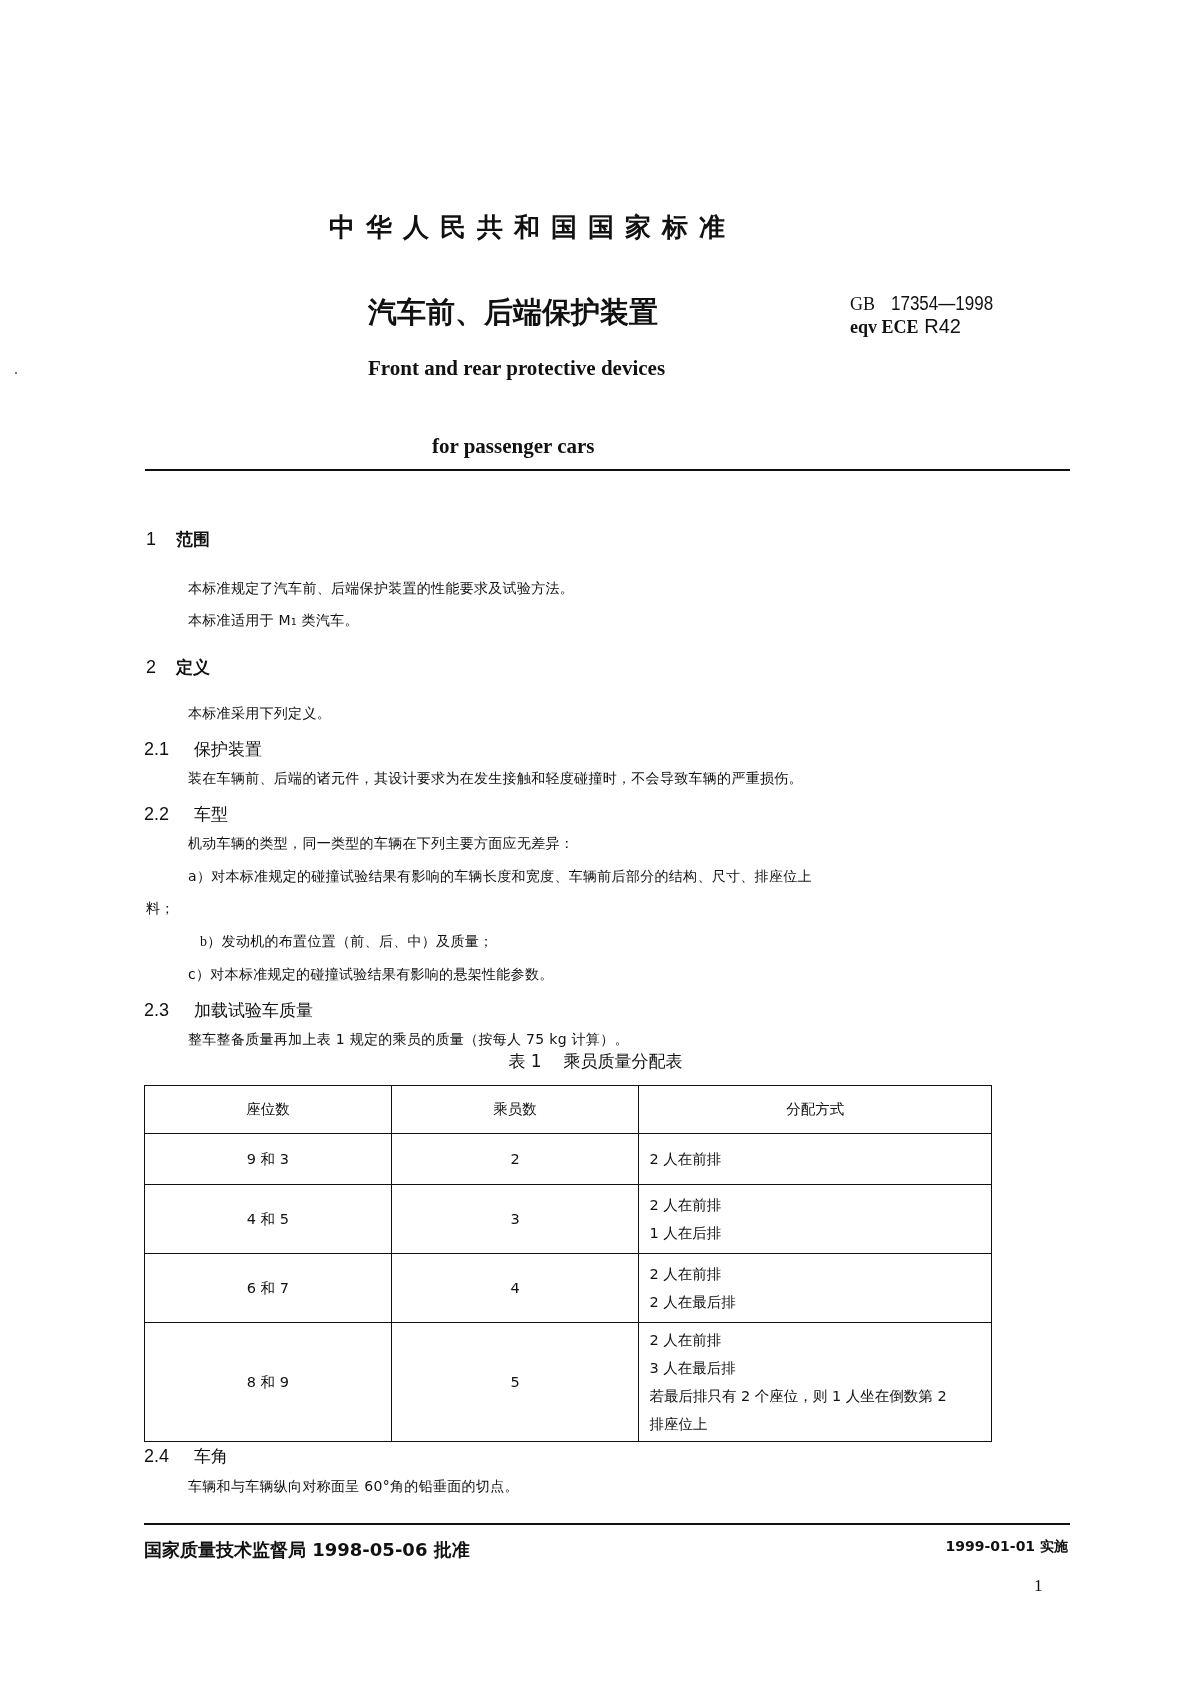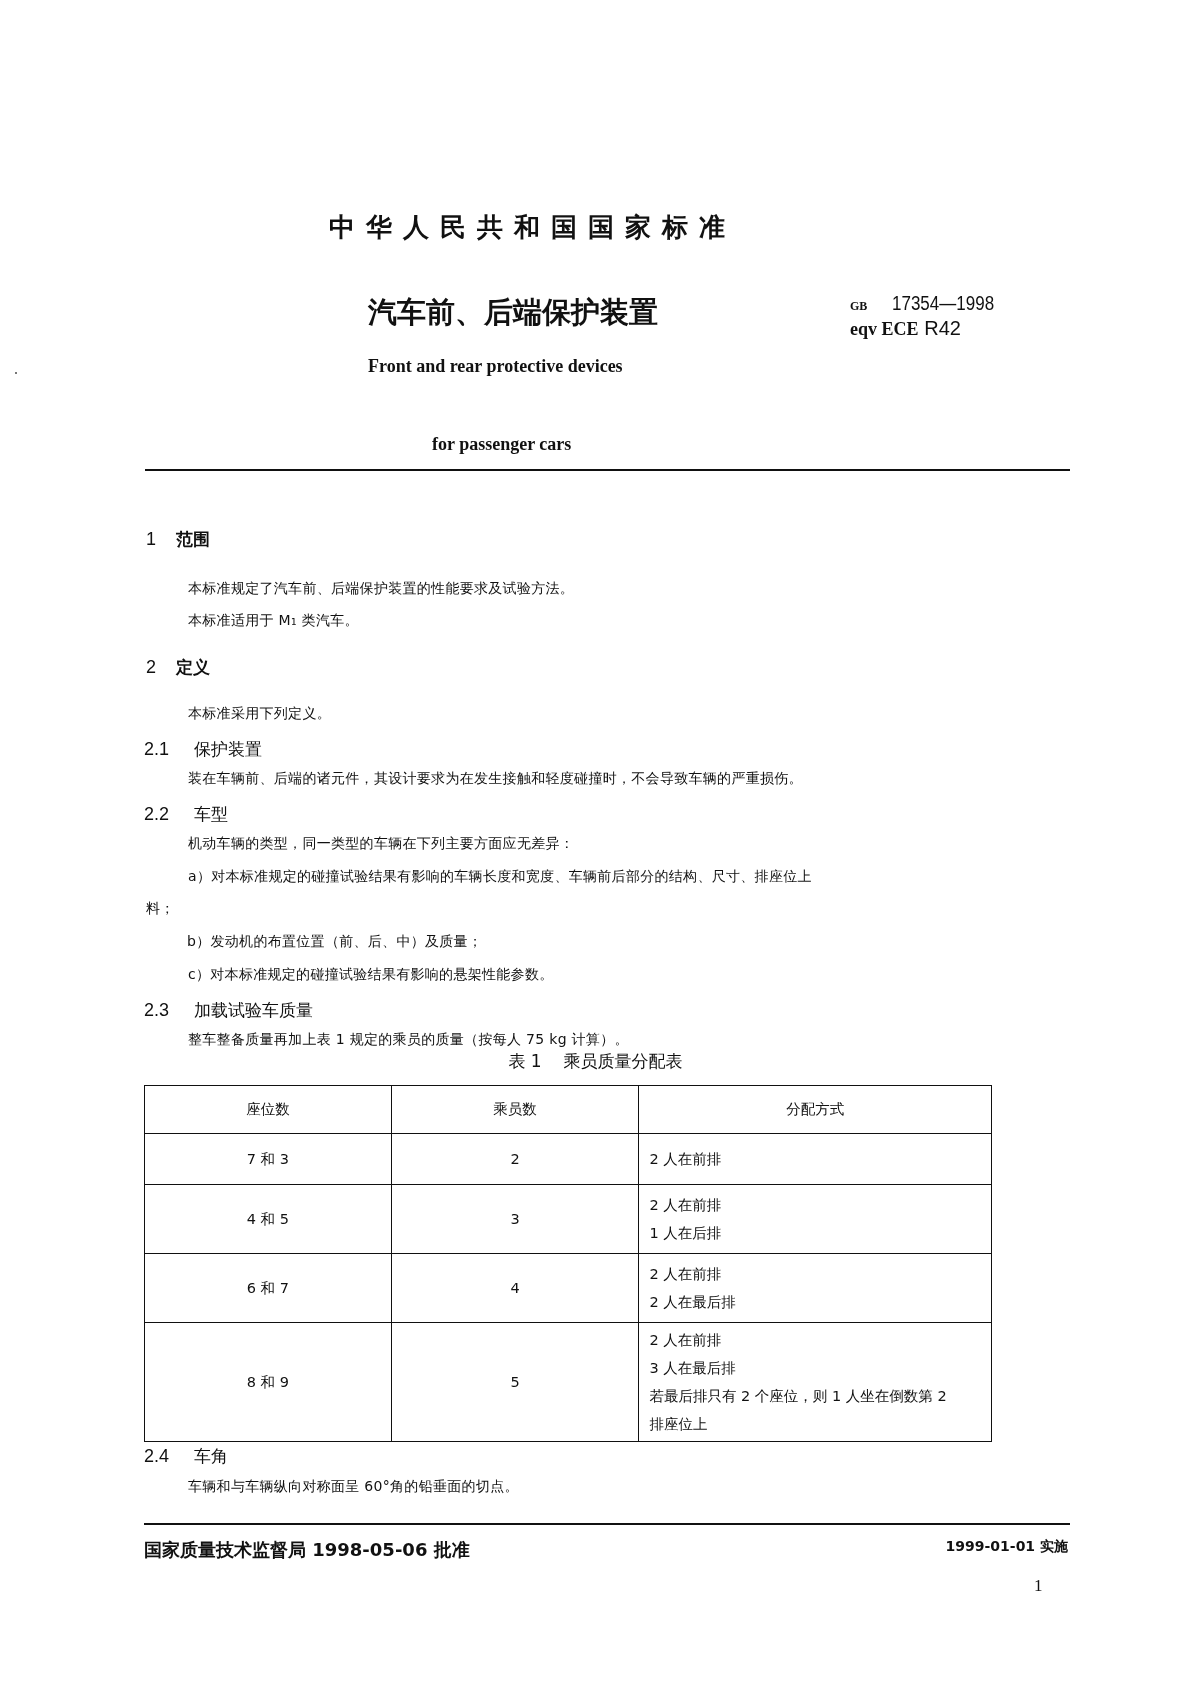--- a/index.html
+++ b/index.html
@@ -5,26 +5,26 @@
   html, body { margin: 0; padding: 0; background: #ffffff; }
   body { width: 1191px; height: 1684px; position: relative; overflow: hidden;
          font-family: "DejaVu Serif", serif; color: #111; }
   .abs { position: absolute; white-space: nowrap; }
   .national-title { left: 329px; top: 210px; font-family: "DejaVu Sans", sans-serif;
          font-weight: bold; font-size: 26px; letter-spacing: 11px; }
   .doc-title { left: 368px; top: 293px; font-family: "DejaVu Sans", sans-serif;
          font-weight: bold; font-size: 29px; letter-spacing: 0px; }
   .code-block { left: 850px; top: 292px; line-height: 22px; }
   .code-line1 { display: block; text-align: right; font-size: 21px; }
-  .code-line1 .gb { font-family: "Liberation Serif", serif; font-weight: bold; font-size: 12px; margin-right: 25px; }
+  .code-line1 .gb { font-family: "Liberation Serif", serif; font-weight: normal; font-size: 18px; margin-right: 16px; }
   .code-line1 .num { font-family: "Liberation Sans", sans-serif; font-size: 20px; transform: scaleX(0.85); display:inline-block; transform-origin: left; }
   .code-line2 { display: block; font-size: 18px; }
   .code-line2 .eqv { font-family: "Liberation Serif", serif; font-weight: bold; }
   .code-line2 .r42 { font-family: "Liberation Sans", sans-serif; font-size: 20px; }
-  .en-title { font-family: "Liberation Serif", serif; font-weight: bold; font-size: 18px; }
+  .en-title { font-family: "Liberation Serif", serif; font-weight: bold; font-size: 21px; }
   .en1 { left: 368px; top: 356px; }
   .en2 { left: 432px; top: 390px; margin-top: 44px; }
   .rule { position: absolute; background: #111; }
   .section-head { font-family: "DejaVu Sans", sans-serif; font-size: 17px; }
   .section-head .num { display: inline-block; width: 30px; font-family: "Liberation Sans", sans-serif; font-size: 18px; }
   .section-head .txt { font-weight: bold; }
   .sub-head { font-family: "DejaVu Sans", sans-serif; font-size: 17px; }
   .sub-head .num { display: inline-block; width: 50px; font-family: "Liberation Sans", sans-serif; font-size: 18px; }
   .para { font-family: "DejaVu Sans", sans-serif; font-size: 14px; letter-spacing: 0.3px; }
   .table-caption { left: 0; width: 1191px; text-align: center; top: 1050px;
@@ -77,21 +77,21 @@
   <span class="num">2.1</span><span>保护装置</span>
 </div>
 <div class="abs para" style="left:188px; top:770px;">装在车辆前、后端的诸元件，其设计要求为在发生接触和轻度碰撞时，不会导致车辆的严重损伤。</div>
 
 <div class="abs sub-head" style="left:144px; top:803px;">
   <span class="num">2.2</span><span>车型</span>
 </div>
 <div class="abs para" style="left:188px; top:835px;">机动车辆的类型，同一类型的车辆在下列主要方面应无差异：</div>
 <div class="abs para" style="left:188px; top:868px;">a）对本标准规定的碰撞试验结果有影响的车辆长度和宽度、车辆前后部分的结构、尺寸、排座位上</div>
 <div class="abs para" style="left:146px; top:900px;">料；</div>
-<div class="abs para" style="left:187px; top:933px;">b）发动机的布置位置（前、后、中）及质量；</div>
+<div class="abs para" style="left:200px; top:933px;font-family:Liberation Serif, serif;">b）发动机的布置位置（前、后、中）及质量；</div>
 <div class="abs para" style="left:188px; top:966px;">c）对本标准规定的碰撞试验结果有影响的悬架性能参数。</div>
 
 <div class="abs sub-head" style="left:144px; top:999px;">
   <span class="num">2.3</span><span>加载试验车质量</span>
 </div>
 <div class="abs para" style="left:188px; top:1031px;">整车整备质量再加上表 1 规定的乘员的质量（按每人 75 kg 计算）。</div>
 
 <div class="abs table-caption">
   <span>表 1</span><span class="sp"></span><span>乘员质量分配表</span>
 </div>
@@ -104,21 +104,21 @@
   </colgroup>
   <thead>
     <tr>
       <th>座位数</th>
       <th>乘员数</th>
       <th>分配方式</th>
     </tr>
   </thead>
   <tbody>
     <tr style="height:51px;">
-      <td class="c">7 和 3</td>
+      <td class="c">9 和 3</td>
       <td class="c">2</td>
       <td class="alloc-cell">
         <div>2 人在前排</div>
       </td>
     </tr>
     <tr style="height:69px;">
       <td class="c">4 和 5</td>
       <td class="c">3</td>
       <td class="alloc-cell">
         <div>2 人在前排</div>

